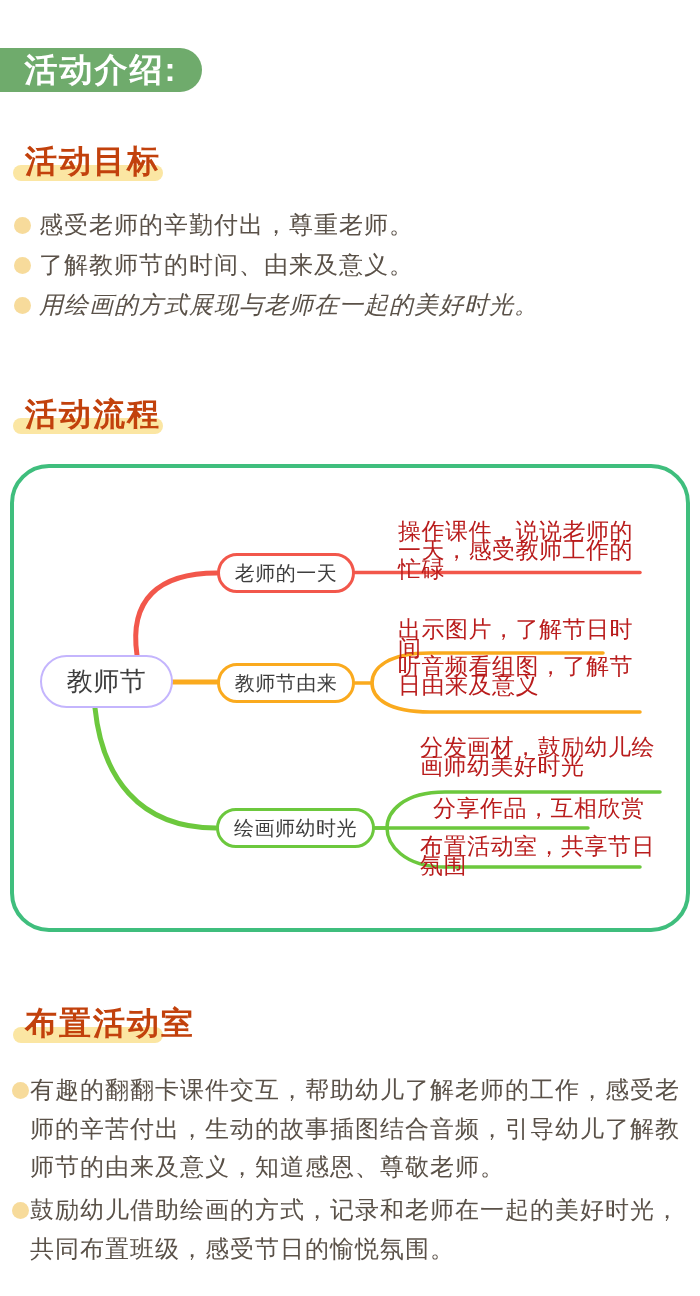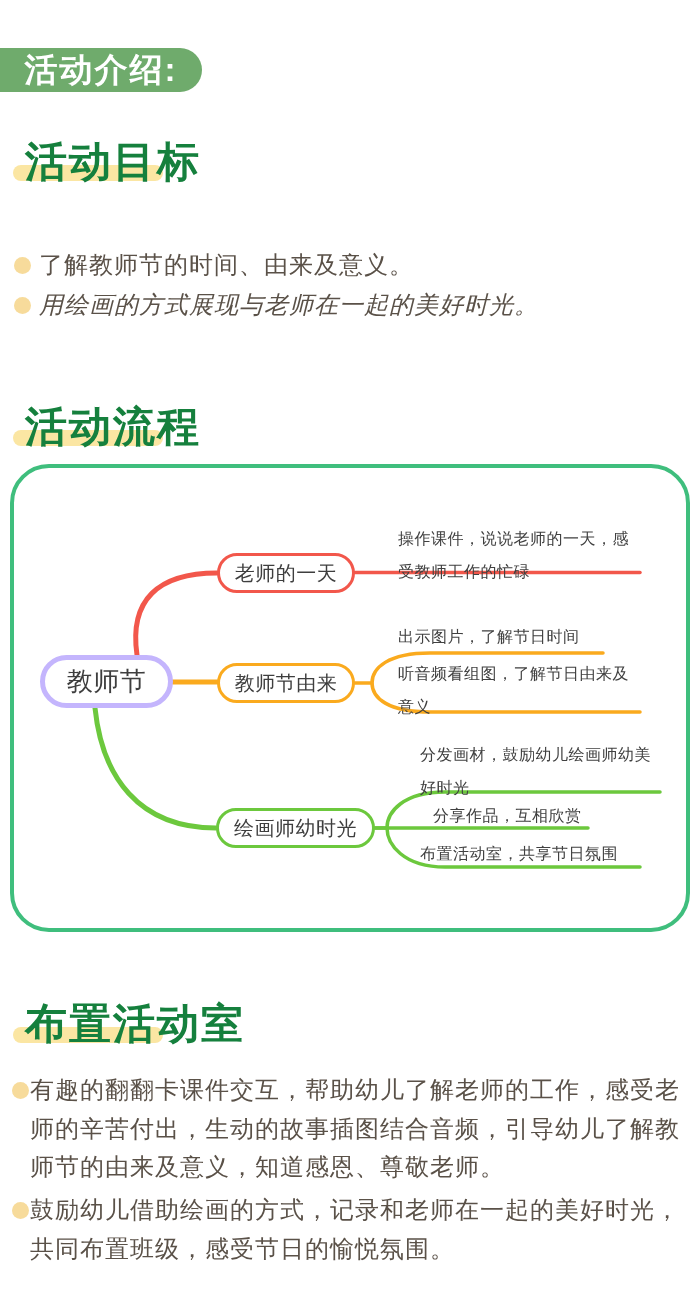--- a/index.html
+++ b/index.html
@@ -14,22 +14,22 @@
   
   .badge {
     position:absolute; left:0; top:48px; width:202px; height:44px;
     background:#6FAB6C; border-radius:0 29px 29px 0;
     display:flex; align-items:center; justify-content:center;
     color:#ffffff; font-size:33px; font-weight:bold; letter-spacing:2px;
   }
 
   
   .section-h {
-    position:absolute; left:25px; font-size:42px; font-weight:bold;
-    color:#15803d; letter-spacing:2px; line-height:37px;
+    position:absolute; left:25px; font-size:32px; font-weight:bold;
+    color:#c2410c; letter-spacing:2px; line-height:37px;
   }
   .section-h .txt { position:relative; z-index:1; }
   .section-h .hl {
     position:absolute; left:-12px; bottom:-1px; width:150px; height:16px;
     background:#FBE6A3; border-radius:8px; z-index:0;
   }
 
   
   .goal-row {
     position:absolute; left:14px; height:40px;
@@ -45,29 +45,29 @@
   
   .mindmap { position:absolute; left:10px; top:464px; width:680px; height:468px; }
   .mindmap svg { position:absolute; inset:0; }
   .map-node {
     position:absolute; background:#ffffff; color:#3E3E3E;
     display:flex; align-items:center; justify-content:center;
     letter-spacing:0.5px;
   }
   .root {
     left:30px; top:191px; width:133px; height:53px;
-    border:5px solid #c4b5fd; border-radius:28px; font-size:26px;
+    border:2px solid #c4b5fd; border-radius:28px; font-size:26px;
   }
   .b-node { height:40px; border:3px solid; border-radius:21px; font-size:20px; }
   .n1 { left:207px; top:89px;  width:138px; border-color:#F2574B; }
   .n2 { left:207px; top:199px; width:138px; border-color:#FAAA1E; }
   .n3 { left:206px; top:344px; width:159px; border-color:#6CC83D; }
   .leaf {
-    position:absolute; font-size:16px; line-height:33px;
-    color:#404040; letter-spacing:0.5px;
+    position:absolute; font-size:23px; line-height:19px;
+    color:#b91c1c; letter-spacing:0.5px;
   }
 
   
   .hl-para {
     position:absolute; left:30px; width:662px;
     font-size:24px; line-height:38.5px; letter-spacing:1px; color:#5A5148;
   }
   .para-dot { position:absolute; left:12px; }
 </style>
 </head>
@@ -77,30 +77,34 @@
 
   <div class="badge">
     <span>活动介绍:</span>
   </div>
 
   <div class="section-h" style="top:143px;">
     <span class="hl"></span>
     <span class="txt">活动目标</span>
   </div>
 
+  <div class="goal-row" style="top:205px;">
+    <span class="dot"></span>
+    <span>感受老师的辛勤付出，尊重老师。</span>
+  </div>
   <div class="goal-row" style="top:245px;">
     <span class="dot"></span>
     <span>了解教师节的时间、由来及意义。</span>
   </div>
   <div class="goal-row" style="top:285px;font-style:italic;">
     <span class="dot"></span>
     <span>用绘画的方式展现与老师在一起的美好时光。</span>
   </div>
 
-  <div class="section-h" style="top:408px;">
+  <div class="section-h" style="top:396px;">
     <span class="hl"></span>
     <span class="txt">活动流程</span>
   </div>
 
   <div class="mindmap">
     <svg viewBox="0 0 680 468" width="680" height="468">
       <g fill="none" stroke-linecap="round">
         <rect x="2" y="2" width="676" height="464" rx="37" stroke="#3FBE7D" stroke-width="4"></rect>
 
         <path d="M 127,191 C 119,136 148,109 207,109" stroke="#F2574B" stroke-width="5"></path>

